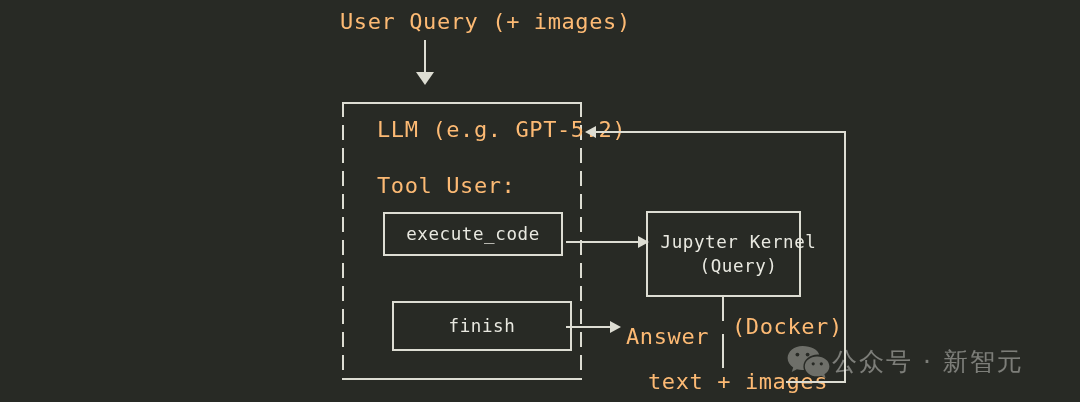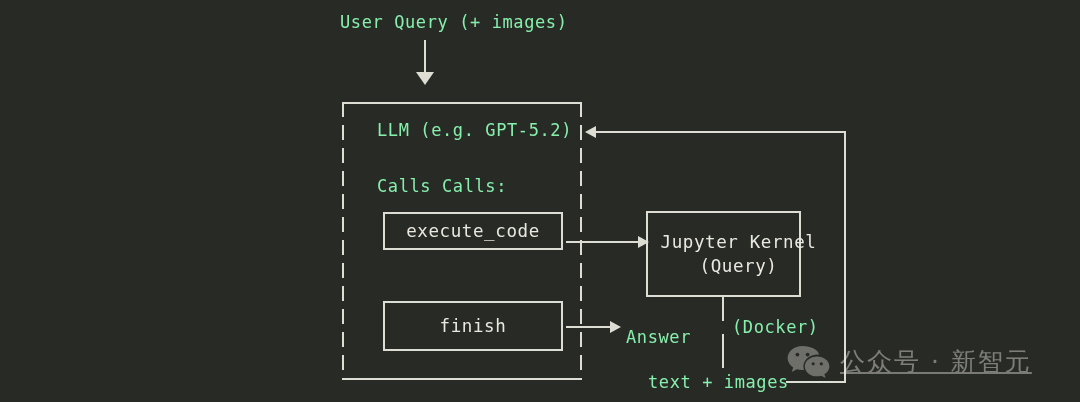--- a/index.html
+++ b/index.html
@@ -14,25 +14,25 @@
     height: 402px;
     background: #282a25;
     overflow: hidden;
     font-family: "DejaVu Sans Mono", "Liberation Mono", monospace;
     color: #e9e9e1;
   }
 
   
   .lbl {
     position: absolute;
-    font-size: 17px;
+    font-size: 22px;
     line-height: 20px;
     letter-spacing: 0.6px;
     white-space: pre;
-    color: #86efac;
+    color: #fdba74;
     user-select: none;
   }
   .hline {
     position: absolute;
     height: 0;
     border-top: 2px solid #ddddd3;
   }
   .vline {
     position: absolute;
     width: 0;
@@ -100,24 +100,23 @@
     border-top: 13px solid #ddddd3;
   }
 
   
   #watermark {
     position: absolute;
     left: 786px;
     top: 344px;
     display: flex;
     align-items: flex-end;
-    gap: 10px;
+    gap: 2px;
     opacity: 0.42;
     pointer-events: none;
-    text-decoration: underline;
   }
   #watermark .wm-text {
     font-family: "DejaVu Sans", "Liberation Sans", sans-serif;
     font-size: 25px;
     color: #f2f2ee;
     letter-spacing: 2px;
     white-space: nowrap;
   }
   #watermark svg { display: block; }
 </style>
@@ -133,27 +132,27 @@
 
   <div class="asciibox" style="left:342px; top:102px; width:240px; height:278px;">
     <div class="top"></div>
     <div class="bot"></div>
     <div class="lft"></div>
     <div class="rgt"></div>
   </div>
 
   <div class="lbl" style="left:377px; top:120px;">LLM (e.g. GPT-5.2)</div>
 
-  <div class="lbl" style="left:377px; top:176px;">Calls Calls:</div>
+  <div class="lbl" style="left:377px; top:176px;">Tool User:</div>
 
-  <div class="toolbox" style="left:383px; top:212px; width:180px; height:38px;">
+  <div class="toolbox" style="left:383px; top:212px; width:180px; height:44px;">
     <span class="tl">execute_code</span>
   </div>
 
-  <div class="toolbox" style="left:383px; top:301px; width:180px; height:50px;justify-content:center;">
+  <div class="toolbox" style="left:392px; top:301px; width:180px; height:50px;justify-content:center;">
     <span class="tl">finish</span>
   </div>
 
   <div class="hline" style="left:566px; top:241px; width:77px;"></div>
   <div class="arrow-right" style="left:638px; top:236px;"></div>
 
   <div class="toolbox" style="left:646px; top:211px; width:155px; height:86px; flex-direction:column; justify-content:center; gap:4px;padding-left:30px;">
     <span class="tl">Jupyter Kernel</span>
     <span class="tl">(Query)</span>
   </div>

